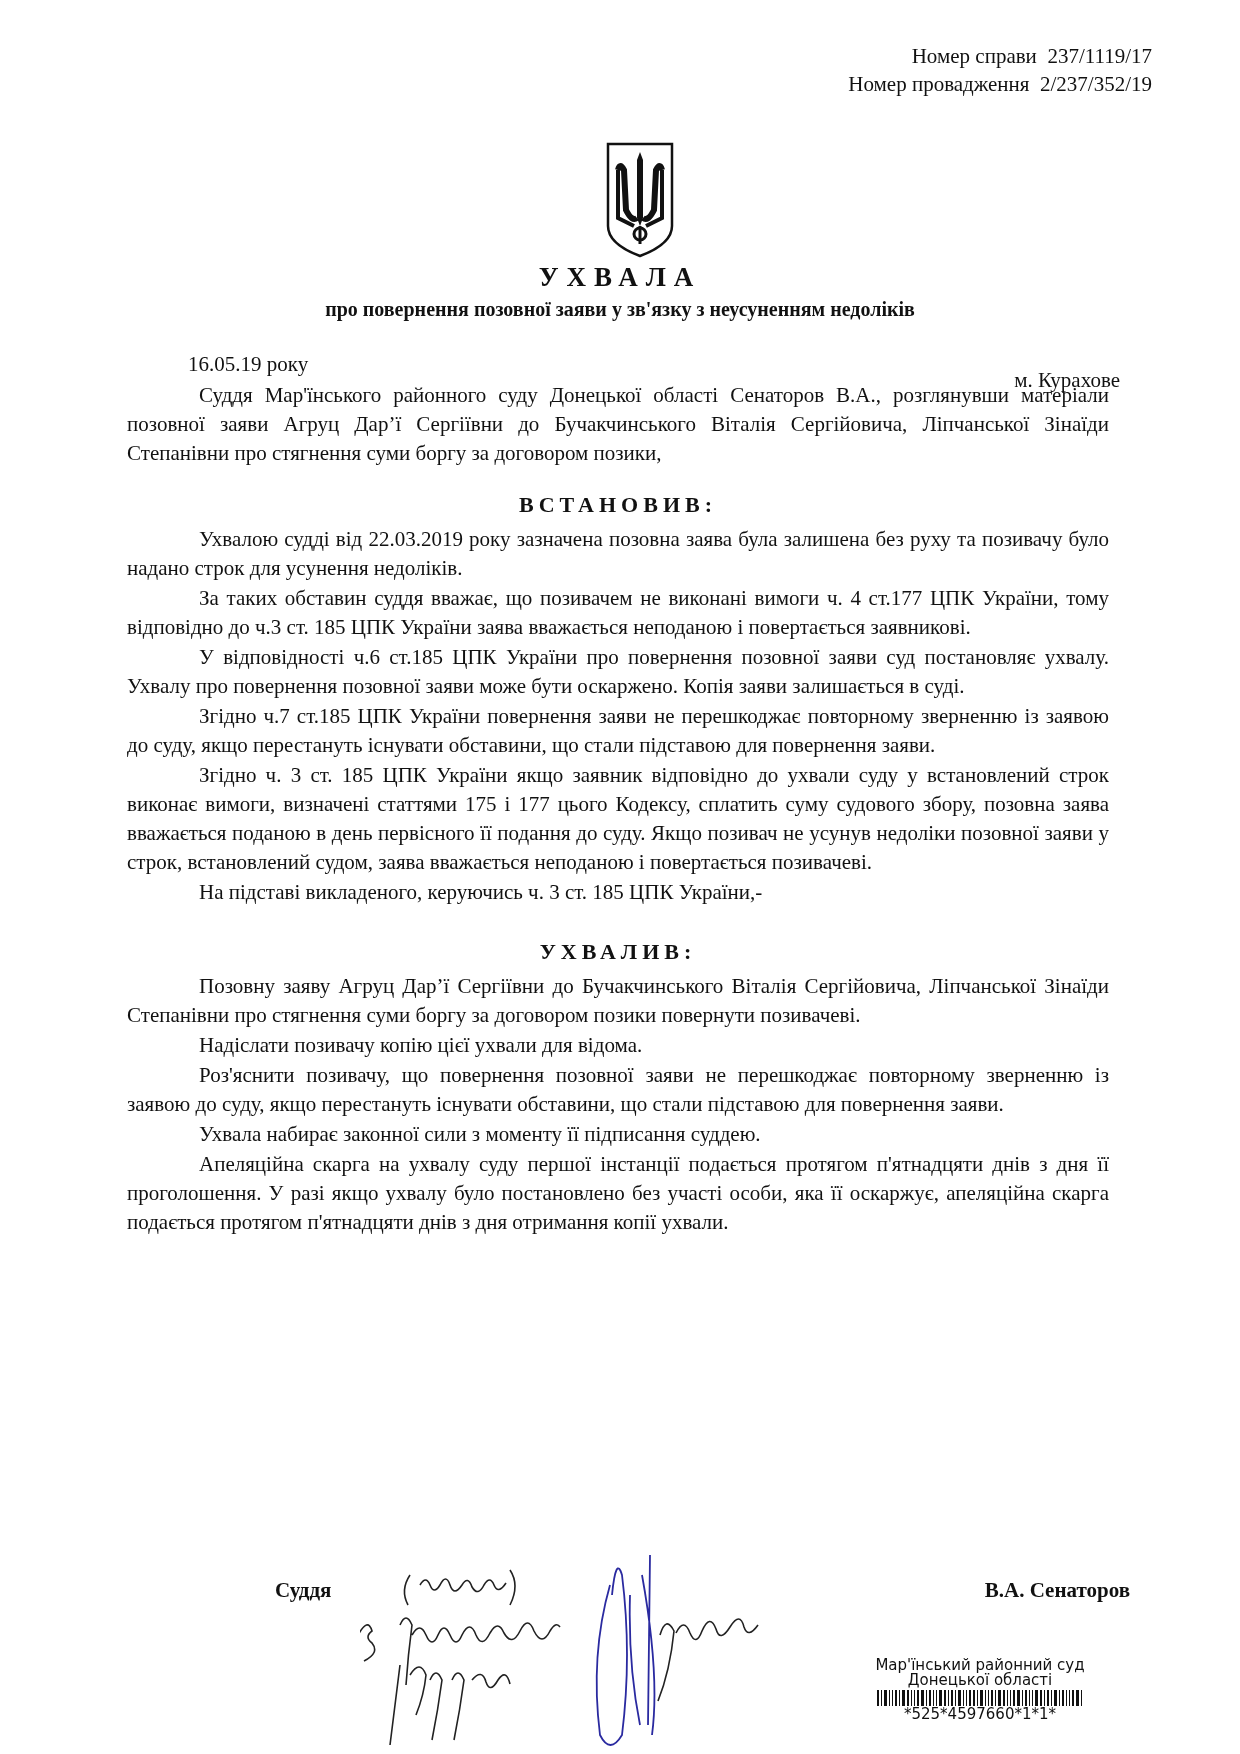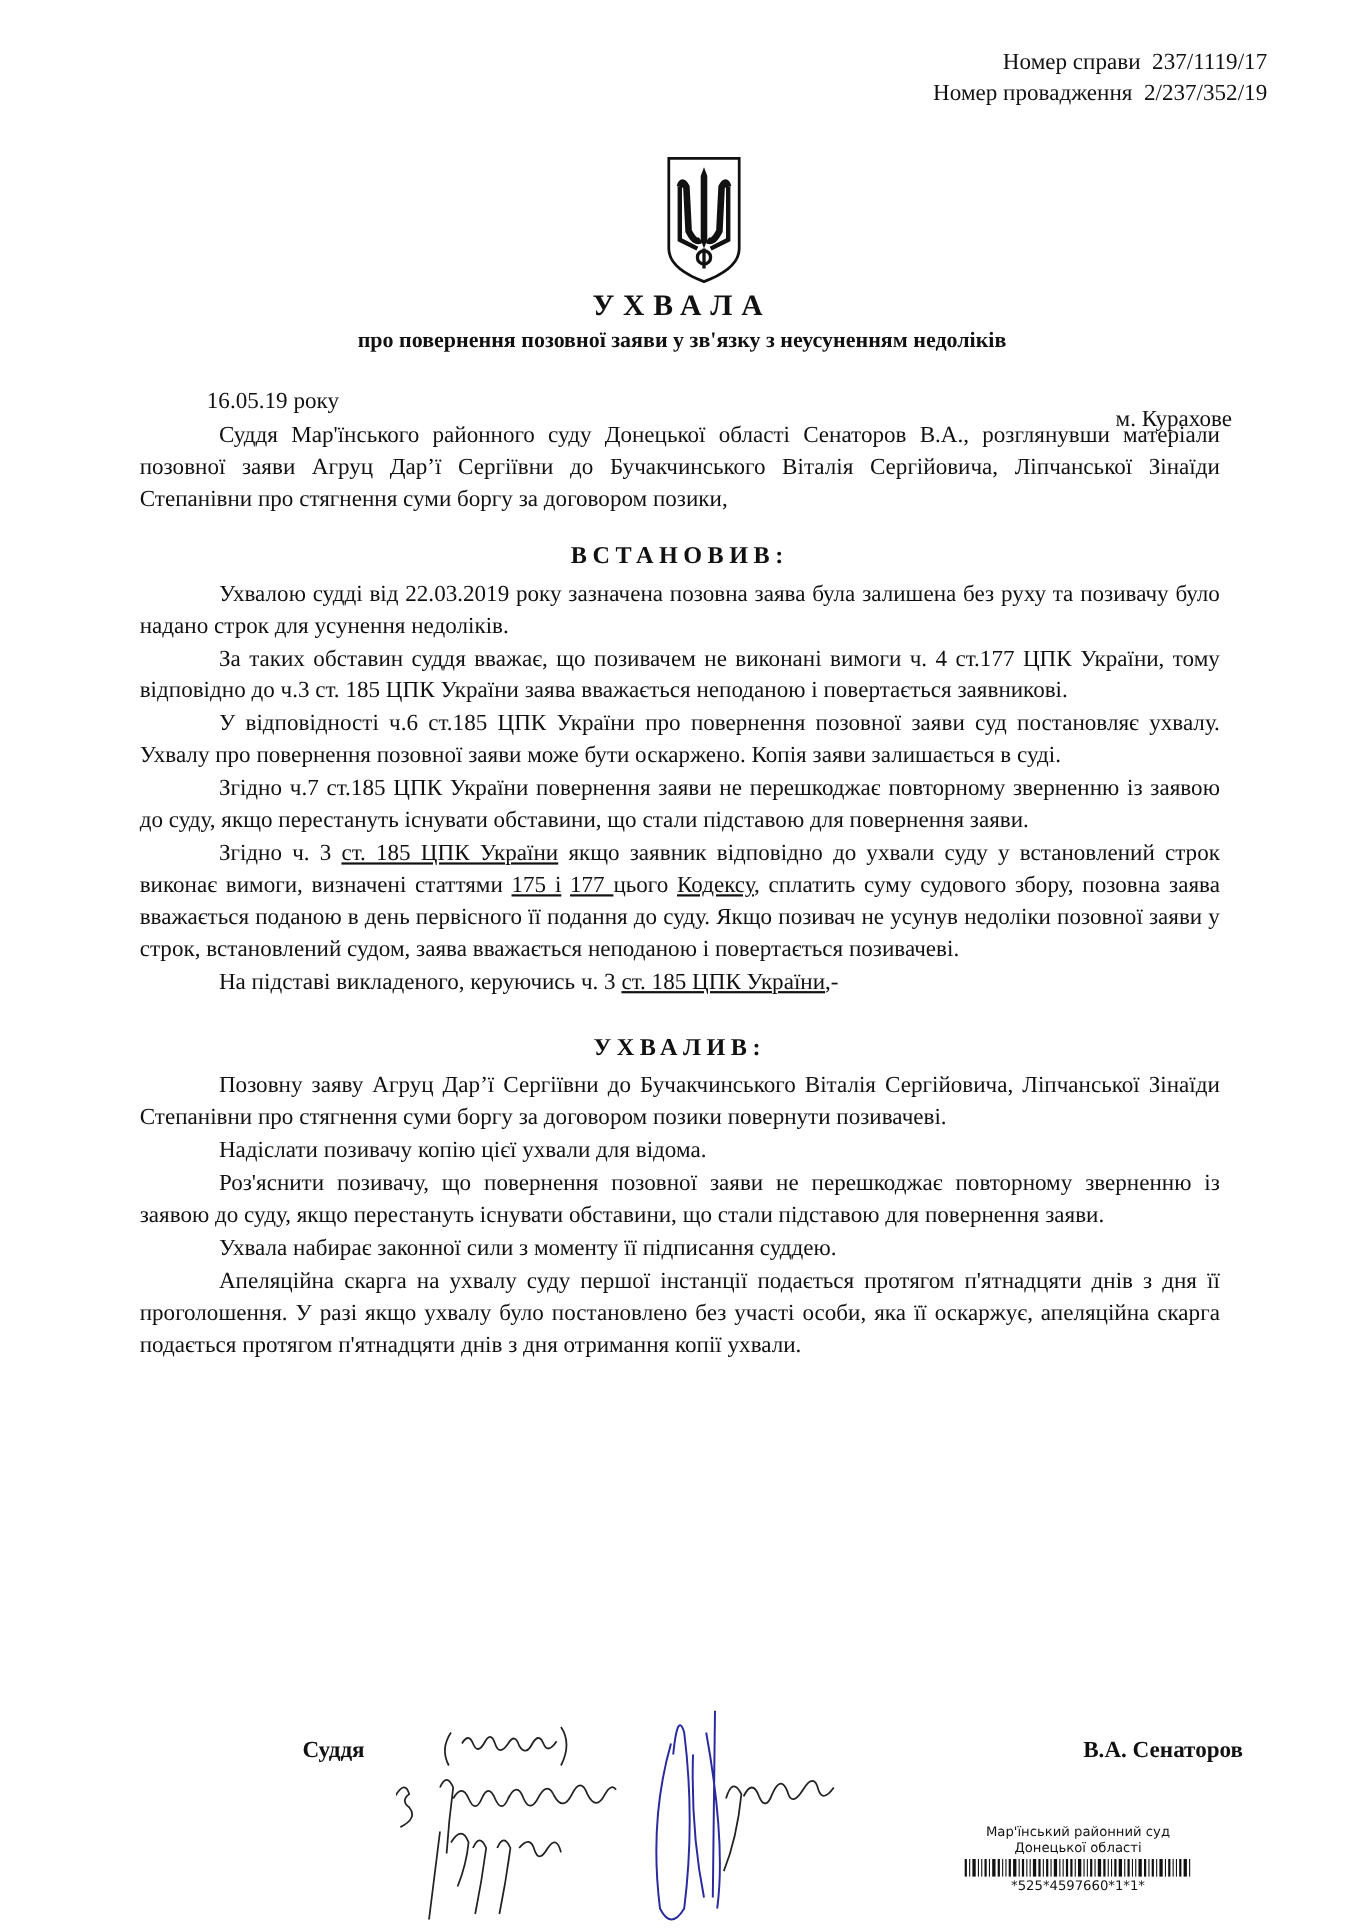--- a/index.html
+++ b/index.html
@@ -9,25 +9,25 @@
   .case-nums { position: absolute; right: 88px; top: 42px; text-align: right; font-size: 21px; line-height: 28px; }
   .case-nums .row { white-space: pre; }
   .emblem { position: absolute; left: 604px; top: 140px; width: 72px; height: 120px; }
   .title { position: absolute; left: 0; width: 1240px; text-align: center; top: 262px; font-weight: bold; font-size: 27px; letter-spacing: 8px; }
   .subtitle { position: absolute; left: 0; width: 1240px; text-align: center; top: 298px; font-weight: bold; font-size: 20px; }
   .date { position: absolute; left: 188px; top: 352px; font-size: 21px; }
   .place { position: absolute; right: 120px; top: 352px; font-size: 21px; margin-top: 16px; }
   .body { position: absolute; left: 126px; width: 984px; font-size: 21px; line-height: 29px; text-align: justify; }
   .body p { margin: 1px; text-indent: 72px; }
   .section-head { text-align: center; font-weight: bold; font-size: 22px; letter-spacing: 5px; text-indent: 0 !important; margin: 22px 0 6px 0 !important; }
-  .u { text-decoration: underline; }
+  .u { }
   .sig-judge { position: absolute; left: 275px; top: 1578px; font-weight: bold; font-size: 21px; }
   .sig-name { position: absolute; right: 110px; top: 1578px; font-weight: bold; font-size: 21px; }
   .handwriting { position: absolute; left: 360px; top: 1555px; width: 480px; height: 200px; }
-  .stamp { position: absolute; left: 845px; top: 1658px; width: 270px; text-align: center; font-family: "DejaVu Sans", sans-serif; font-size: 12px; line-height: 15px; }
+  .stamp { position: absolute; left: 845px; top: 1658px; width: 270px; text-align: center; font-family: "DejaVu Sans", sans-serif; font-size: 15px; line-height: 15px; }
   .barcode { height: 16px; display: flex; justify-content: center; gap: 0; margin: 2px 0 1px 0; }
   .barcode span { display: inline-block; height: 16px; background: #111; margin-right: 2px; }
 </style>
 </head>
 <body>
 
 <div class="page">
 
   <div class="case-nums">
     <div class="row"><span>Номер справи</span>  <span>237/1119/17</span></div>

